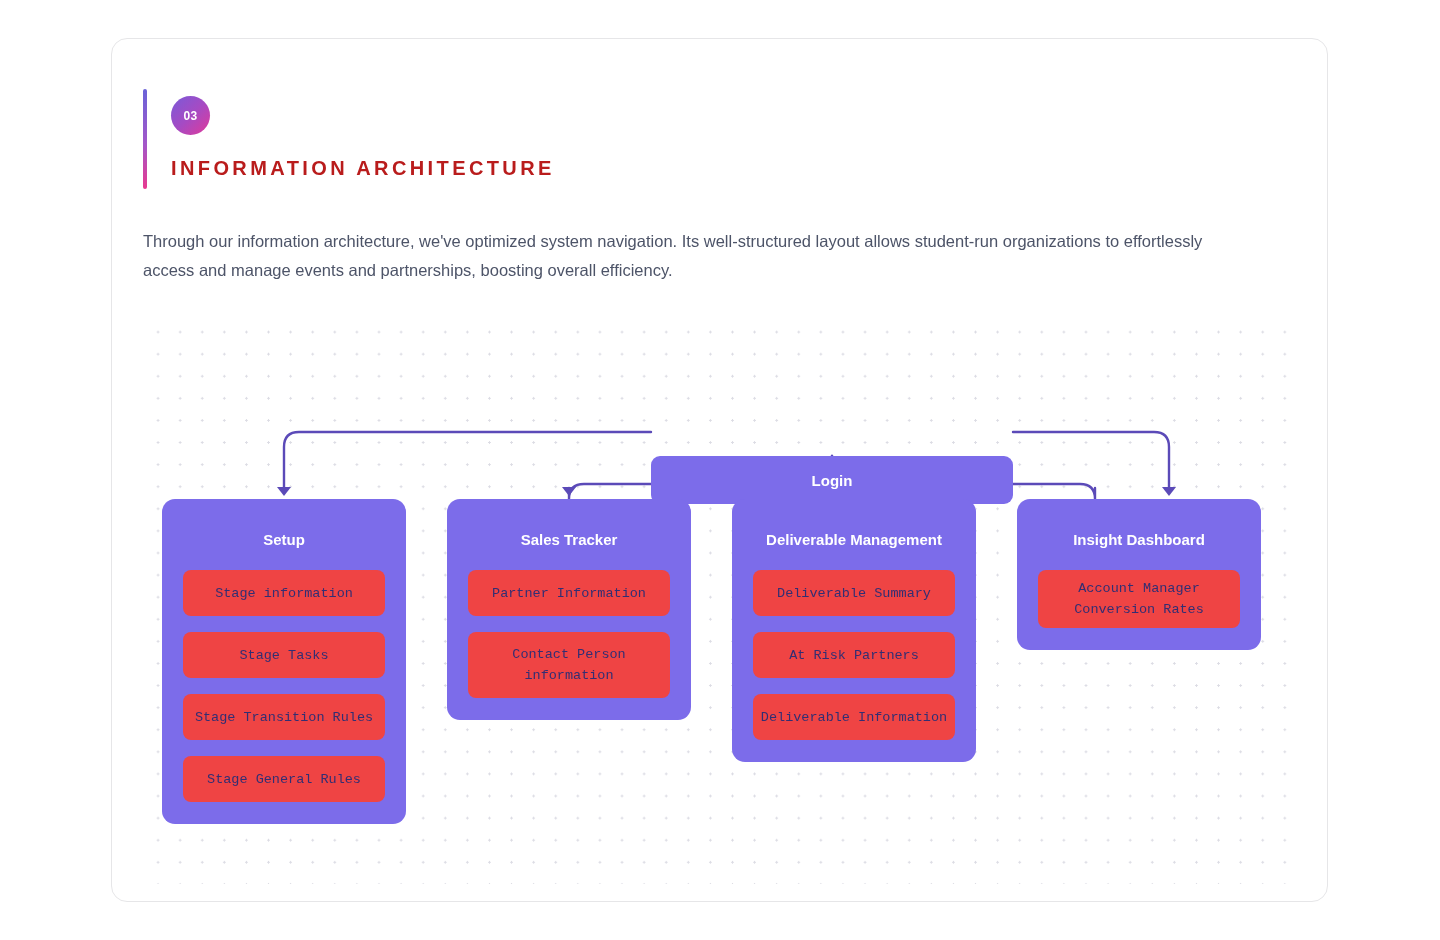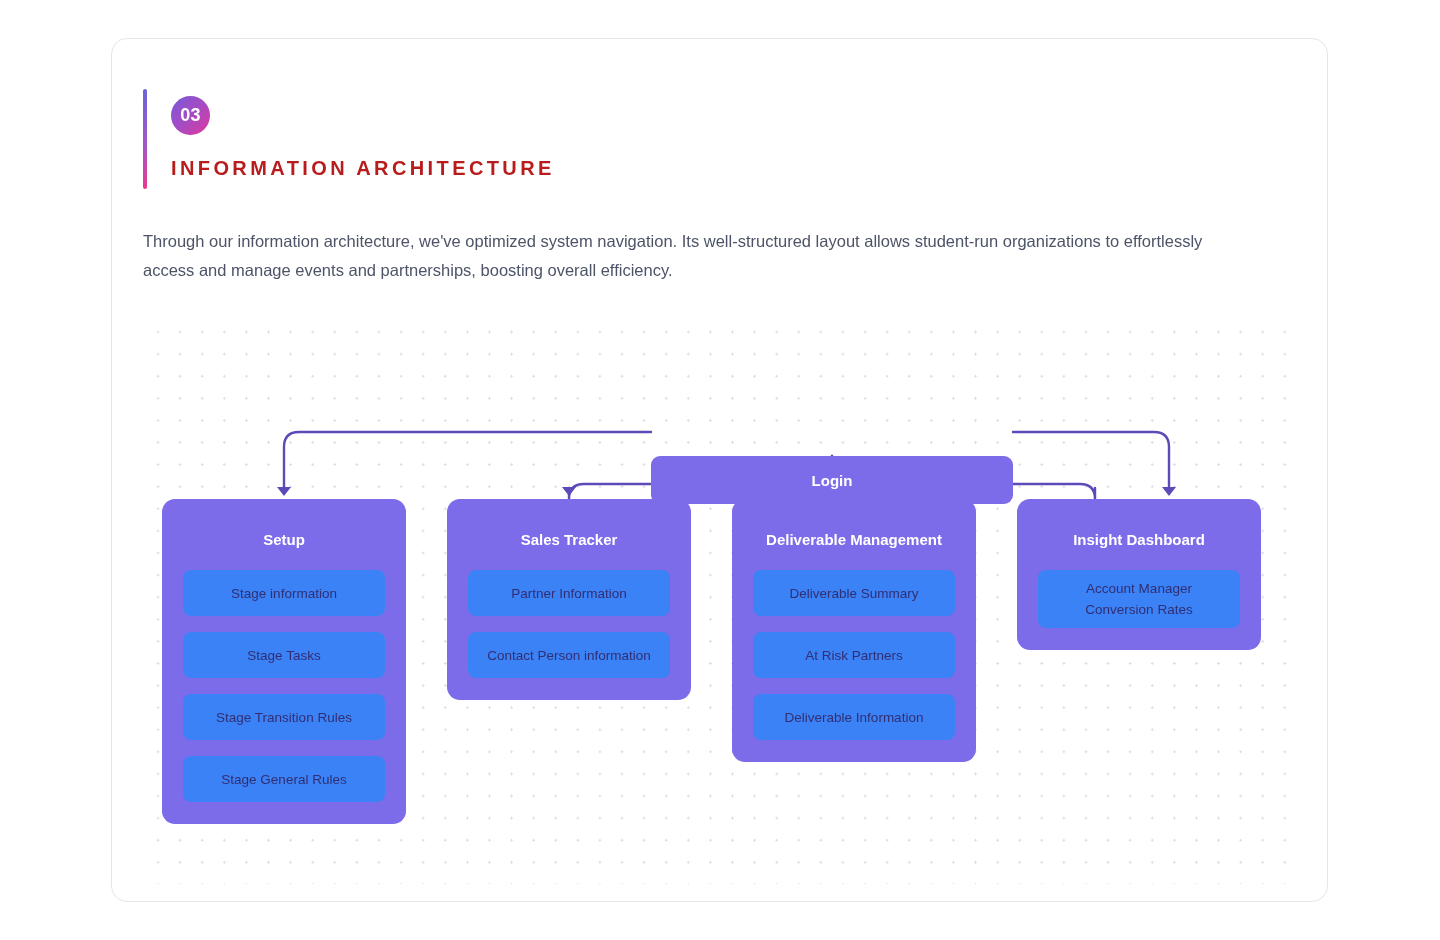--- a/index.html
+++ b/index.html
@@ -25,21 +25,21 @@
     position: absolute; left: 0; top: 0;
     width: 4px; height: 100px;
     border-radius: 2px;
     background: linear-gradient(180deg, #6a63d8 0%, #a357c9 55%, #e8398f 100%);
   }
   .badge {
     position: absolute; left: 28px; top: 7px;
     width: 39px; height: 39px; border-radius: 50%;
     background: linear-gradient(135deg, #7a5ad8 0%, #a54bc4 50%, #e0399a 100%);
     color: #ffffff;
-    font-size: 18px; font-weight: bold;
+    font-size: 12px; font-weight: bold;
     display: flex; align-items: center; justify-content: center;
     letter-spacing: 0.3px;
   }
   .page-title {
     position: absolute; left: 28px; top: 68px;
     font-size: 20px; font-weight: bold;
     letter-spacing: 3.4px;
     color: #b91c1c;
     white-space: nowrap;
   }
@@ -86,30 +86,30 @@
     padding: 18px 21px 22px 21px;
   }
   .col-title {
     color: #ffffff;
     font-size: 15px; font-weight: bold;
     text-align: center;
     margin-bottom: 22px;
     margin-top: 14px;
   }
   .pill {
-    background: #3b82f6;
+    background: #ef4444;
     color: #322e73;
     border-radius: 8px;
     font-size: 13.5px;
     text-align: center;
     padding: 12px 6px;
     margin-bottom: 16px;
     line-height: 21px;
     min-height: 46px;
-    display: flex; align-items: center; justify-content: center;
+    display: flex; align-items: center; justify-content: center; font-family: Liberation Mono, monospace;
   }
   .pill:last-child { margin-bottom: 0; }
   .pill.two-line { padding: 8px 16px; }
 
   .col-0 { left: 19px;   top: 185px; }
   .col-1 { left: 304px;  top: 185px; }
   .col-2 { left: 589px;  top: 185px; }
   .col-3 { left: 874px;  top: 185px; }
 </style>
 </head>

